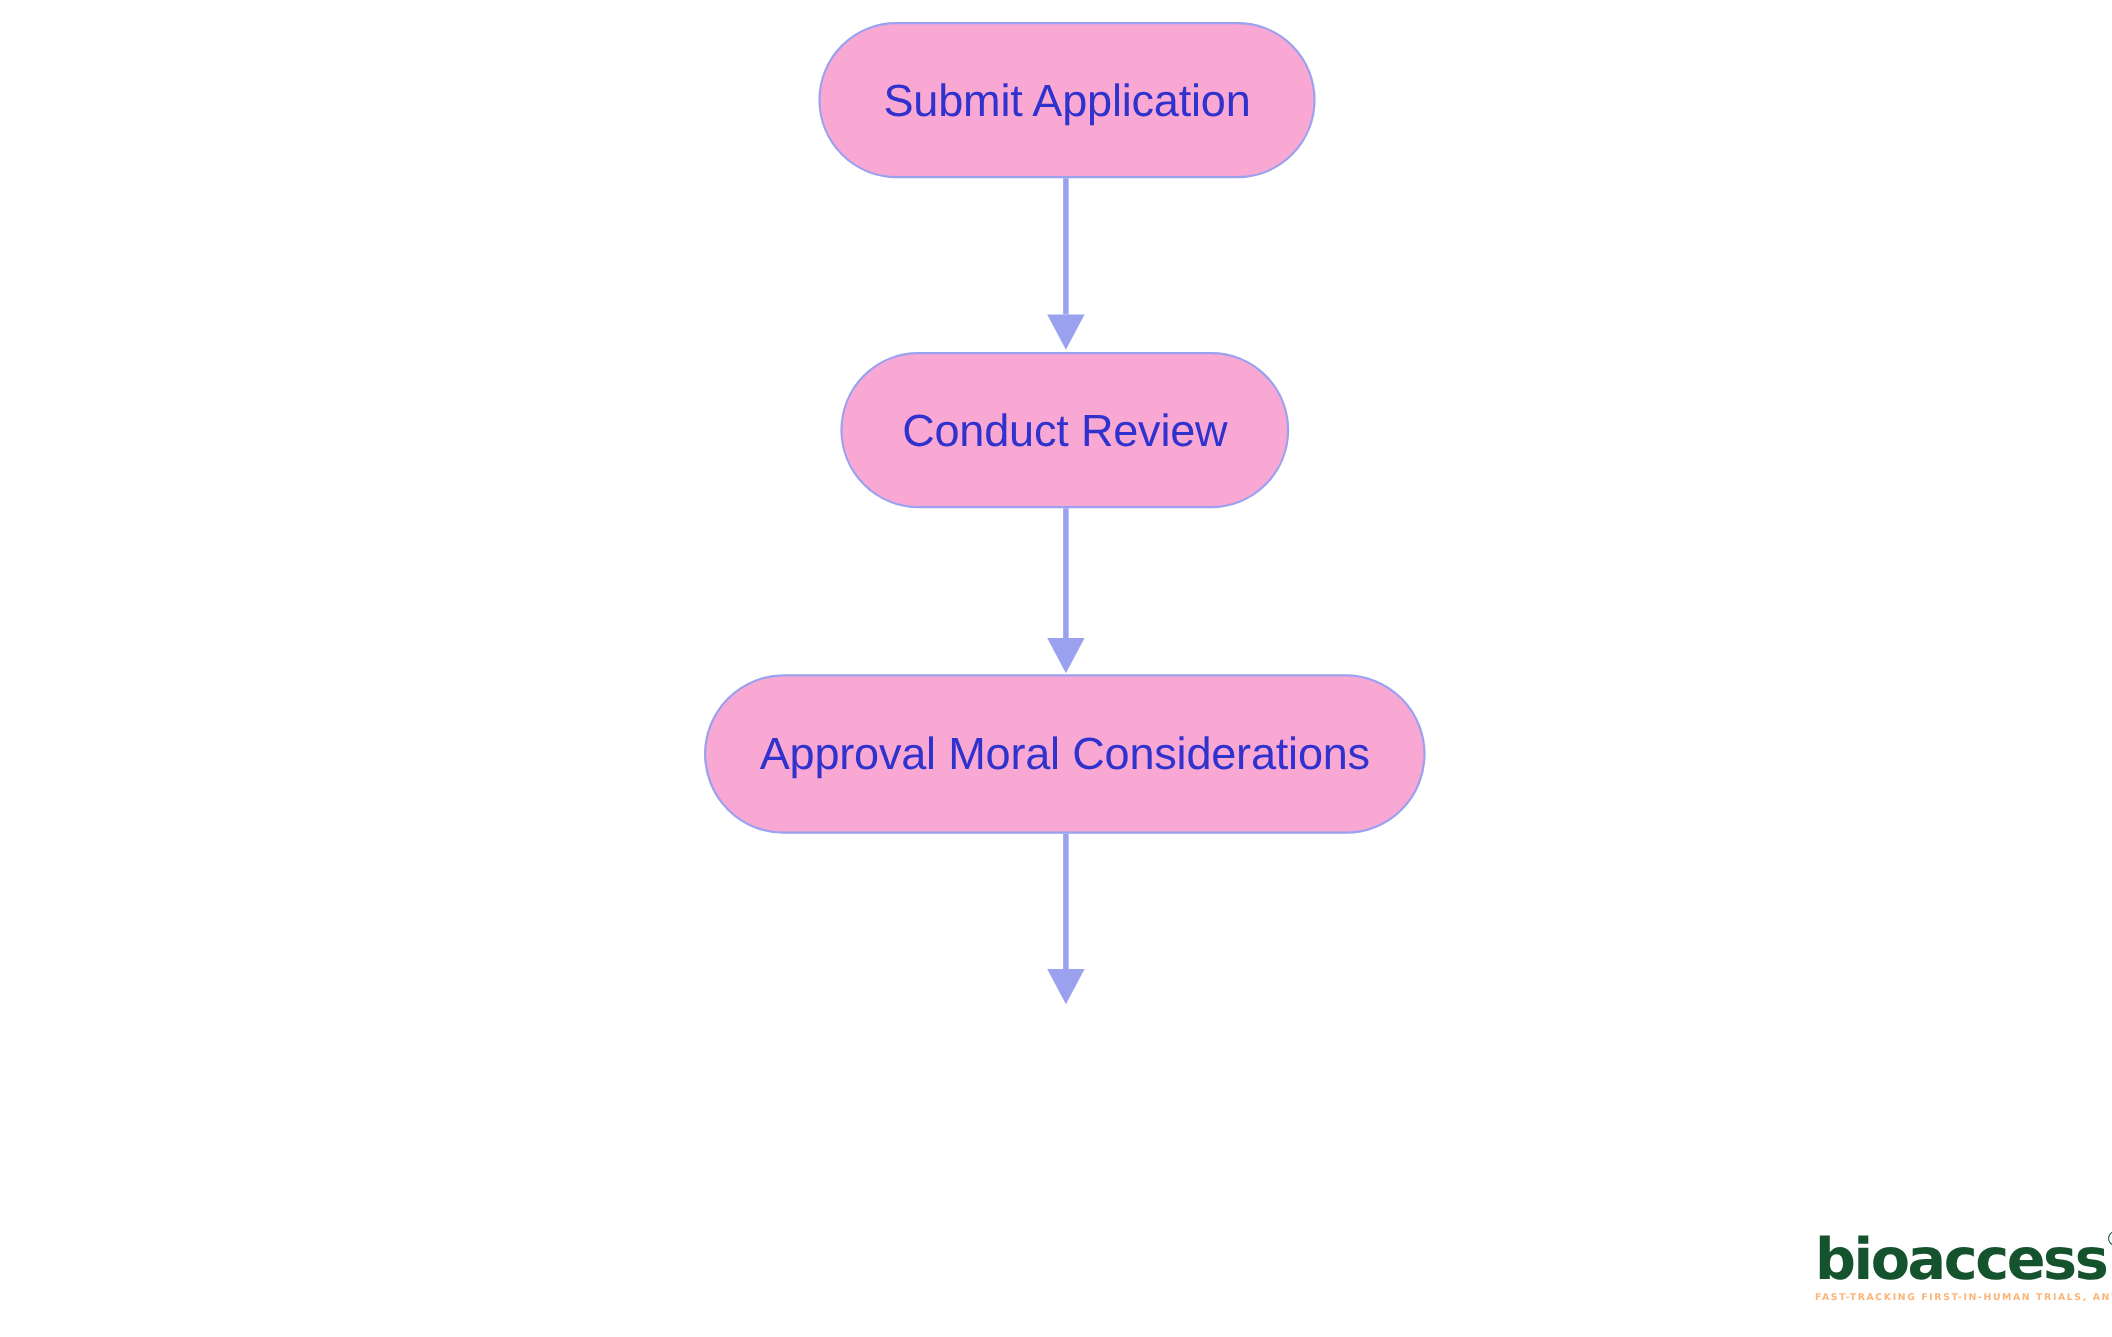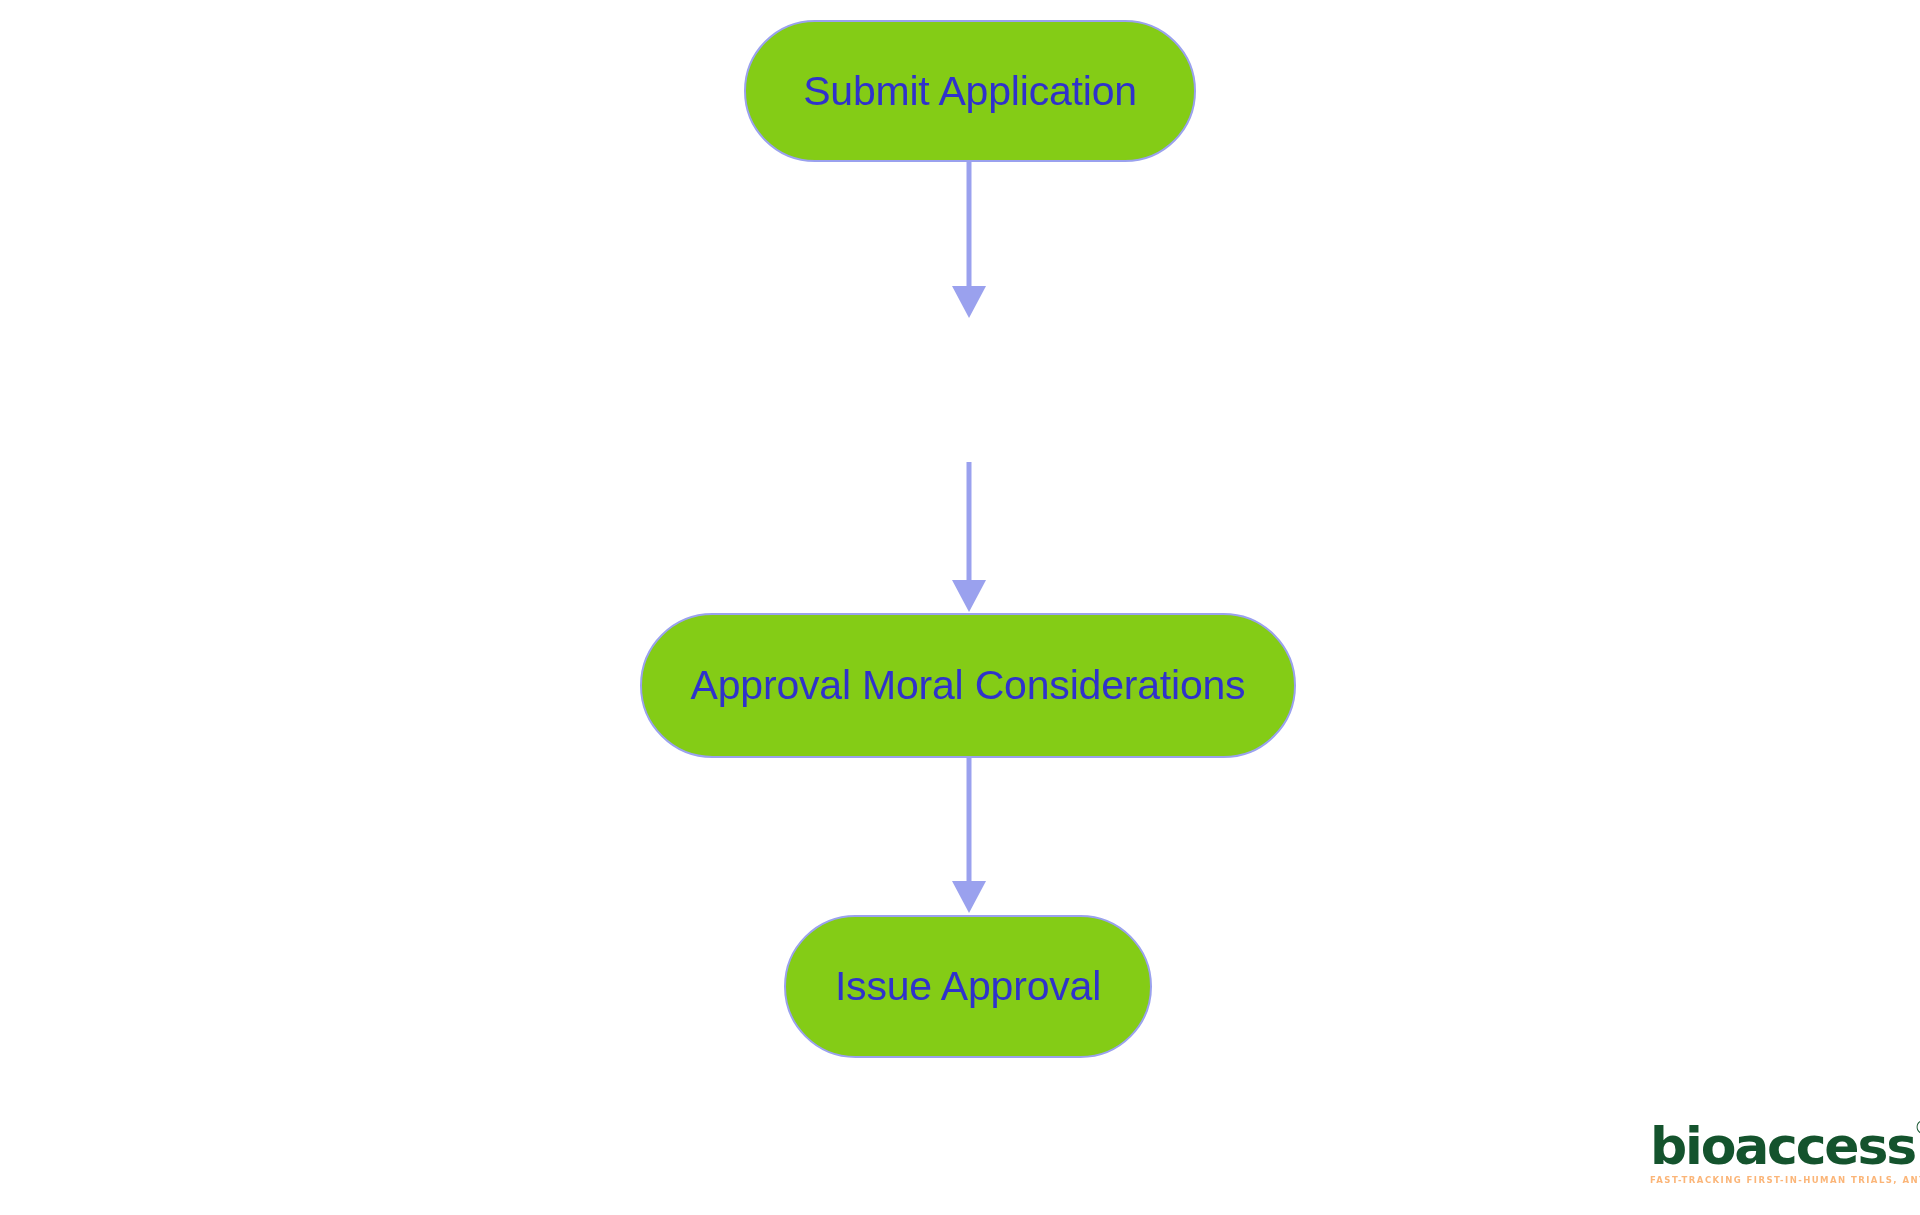--- a/index.html
+++ b/index.html
@@ -34,21 +34,21 @@
     pointer-events: none;
   }
 
   
   .node {
     position: absolute;
     box-sizing: border-box;
     display: flex;
     align-items: center;
     justify-content: center;
-    background: #84cc16;
+    background: #f9a8d4;
     border: 2px solid #9aa1ee;
     border-radius: 999px;
     color: #2f32cc;
     font-family: "Liberation Sans", sans-serif;
     font-weight: 400;
     letter-spacing: -0.2px;
     white-space: nowrap;
     user-select: none;
   }
 
@@ -140,28 +140,28 @@
     <g>
       <line x1="969" y1="758" x2="969" y2="881" stroke="#9aa1ee" stroke-width="5"></line>
       <polygon points="952,881 986,881 969,913" fill="#9aa1ee"></polygon>
     </g>
   </svg>
 
   <div class="node" id="node-submit-application">
     <span class="node-label">Submit Application</span>
   </div>
 
+  <div class="node" id="node-conduct-review">
+    <span class="node-label">Conduct Review</span>
+  </div>
 
   <div class="node" id="node-evaluate-moral-considerations">
     <span class="node-label">Approval Moral Considerations</span>
   </div>
 
-  <div class="node" id="node-issue-approval">
-    <span class="node-label">Issue Approval</span>
-  </div>
 
   <div id="bioaccess-logo">
     <div class="logo-wordmark">
       <span>bioaccess</span>
       <span class="logo-reg">®</span>
     </div>
     <div class="logo-tagline">FAST-TRACKING FIRST-IN-HUMAN TRIALS, ANYWHERE</div>
   </div>
 
 </div>

